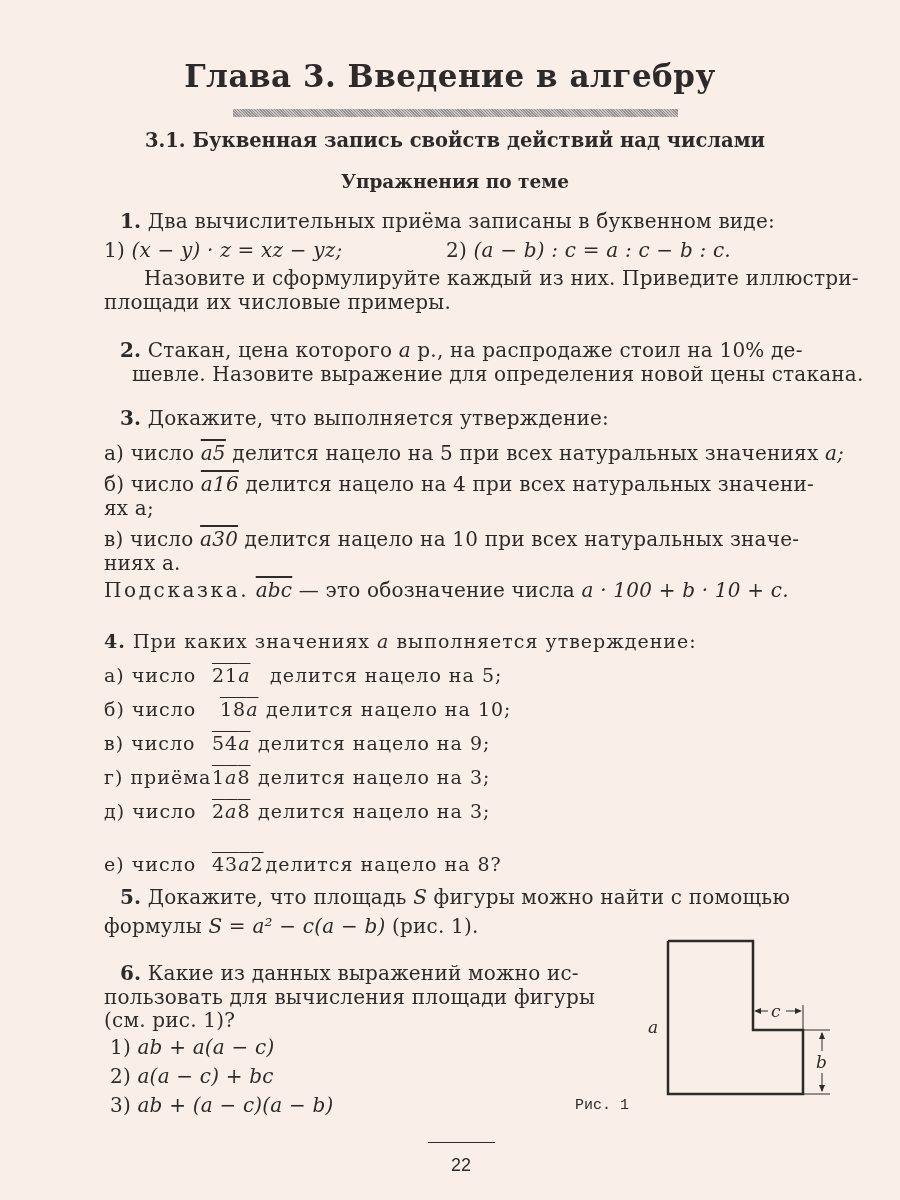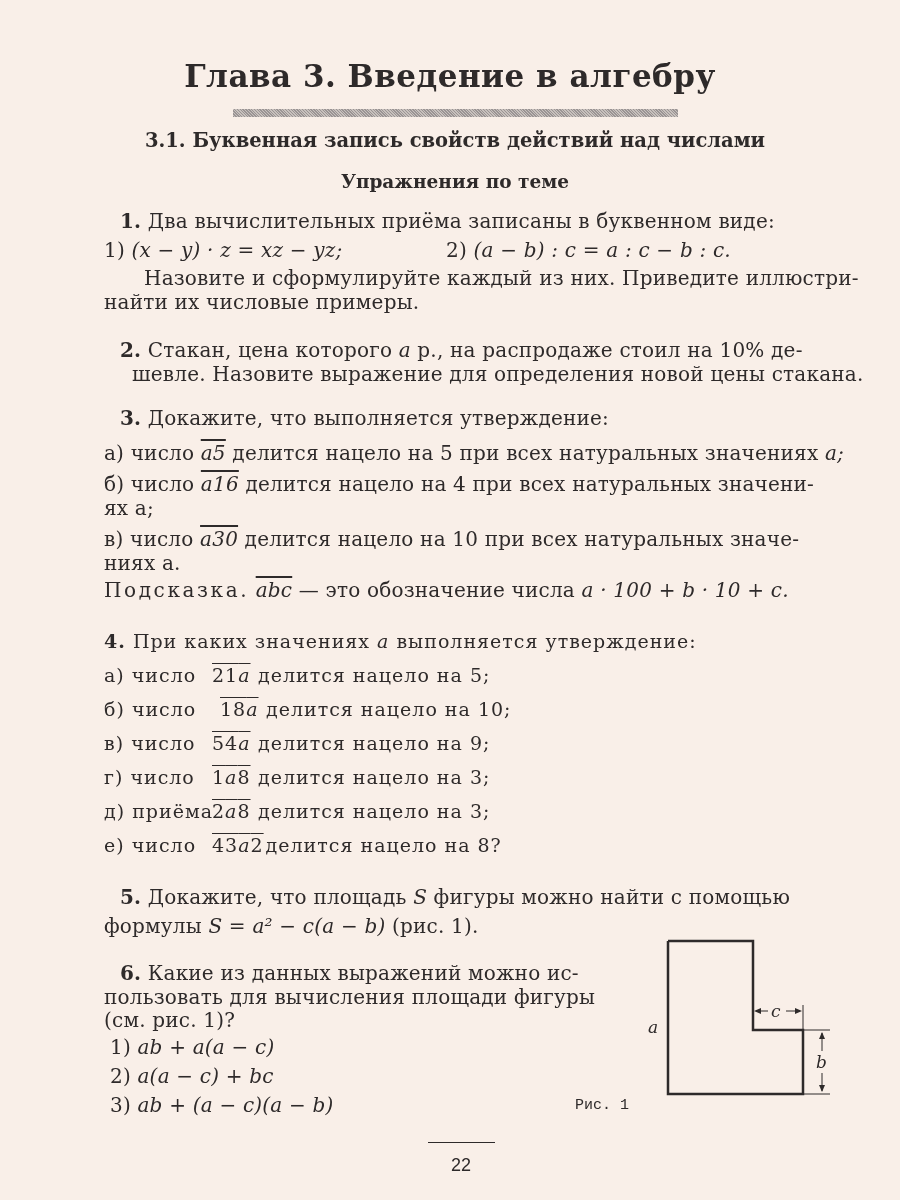--- a/index.html
+++ b/index.html
@@ -41,21 +41,21 @@
     <div class="abs t" style="left:120px;top:209px;">
       <span class="b">1.</span><span> Два вычислительных приёма записаны в буквенном виде:</span>
     </div>
     <div class="abs t" style="left:104px;top:238px;">
       <span>1) </span><i>(x − y) · z = xz − yz;</i>
     </div>
     <div class="abs t" style="left:446px;top:238px;">
       <span>2) </span><i>(a − b) : c = a : c − b : c.</i>
     </div>
     <div class="abs t" style="left:104px;top:266px;margin-left:40px;">Назовите и сформулируйте каждый из них. Приведите иллюстри-</div>
-    <div class="abs t" style="left:104px;top:290px;">найти их числовые примеры.</div>
+    <div class="abs t" style="left:104px;top:290px;">площади их числовые примеры.</div>
   </div>
 
   <div>
     <div class="abs t" style="left:120px;top:338px;">
       <span class="b">2.</span><span> Стакан, цена которого </span><i>a</i><span> р., на распродаже стоил на 10% де-</span>
     </div>
     <div class="abs t" style="left:104px;top:362px;margin-left:28px;">шевле. Назовите выражение для определения новой цены стакана.</div>
   </div>
 
   <div>
@@ -76,26 +76,26 @@
     <div class="abs t" style="left:104px;top:578px;">
       <span class="spaced">Подсказка.</span> <i class="ovl">abc</i><span> — это обозначение числа </span><i>a · 100 + b · 10 + c.</i>
     </div>
   </div>
 
   <div>
     <div class="abs t" style="left:104px;top:630px;font-size:19px;letter-spacing:1px;">
       <span class="b">4.</span><span> При каких значениях </span><i>a</i><span> выполняется утверждение:</span>
     </div>
     <div id="ex4-list">
-        <div class="abs t" style="left: 104px; top: 664px; font-size: 19px; letter-spacing: 1px;"><span style="display: inline-block; width: 108px;">а) число</span><span class="ovl" style="font-style: normal; display: inline-block; min-width: 44px;">21<i>a</i></span><span style="margin-left: 2px;">делится нацело на 5;</span></div>
+        <div class="abs t" style="left: 104px; top: 664px; font-size: 19px; letter-spacing: 1px;"><span style="display: inline-block; width: 108px;">а) число</span><span class="ovl" style="font-style: normal; display: inline-block; min-width: 44px;">21<i>a</i></span><span style="margin-left: 14px;">делится нацело на 5;</span></div>
         <div class="abs t" style="left: 104px; top: 698px; font-size: 19px; letter-spacing: 1px;"><span style="display: inline-block; width: 108px;">б) число</span><span class="ovl" style="font-style: normal; display: inline-block; min-width: 44px; margin-left: 8px;">18<i>a</i></span><span style="margin-left: 2px;">делится нацело на 10;</span></div>
         <div class="abs t" style="left: 104px; top: 732px; font-size: 19px; letter-spacing: 1px;"><span style="display: inline-block; width: 108px;">в) число</span><span class="ovl" style="font-style: normal; display: inline-block; min-width: 44px;">54<i>a</i></span><span style="margin-left: 2px;">делится нацело на 9;</span></div>
-        <div class="abs t" style="left: 104px; top: 766px; font-size: 19px; letter-spacing: 1px;"><span style="display: inline-block; width: 108px;">г) число</span><span class="ovl" style="font-style: normal; display: inline-block; min-width: 44px;">1<i>a</i>8</span><span style="margin-left: 2px;">делится нацело на 3;</span></div>
-        <div class="abs t" style="left: 104px; top: 800px; font-size: 19px; letter-spacing: 1px;"><span style="display: inline-block; width: 108px;">д) приёма</span><span class="ovl" style="font-style: normal; display: inline-block; min-width: 44px;">2<i>a</i>8</span><span style="margin-left: 2px;">делится нацело на 3;</span></div>
-        <div class="abs t" style="left: 104px; top: 834px; font-size: 19px; letter-spacing: 1px;"><span style="display: inline-block; width: 108px;">е) число</span><span class="ovl" style="font-style: normal; display: inline-block; min-width: 44px;">43<i>a</i>2</span><span style="margin-left: 2px;">делится нацело на 8?</span></div>
+        <div class="abs t" style="left: 104px; top: 766px; font-size: 19px; letter-spacing: 1px;"><span style="display: inline-block; width: 108px;">г) приёма</span><span class="ovl" style="font-style: normal; display: inline-block; min-width: 44px;">1<i>a</i>8</span><span style="margin-left: 2px;">делится нацело на 3;</span></div>
+        <div class="abs t" style="left: 104px; top: 800px; font-size: 19px; letter-spacing: 1px;"><span style="display: inline-block; width: 108px;">д) число</span><span class="ovl" style="font-style: normal; display: inline-block; min-width: 44px;">2<i>a</i>8</span><span style="margin-left: 2px;">делится нацело на 3;</span></div>
+        <div class="abs t" style="left: 104px; top: 834px; font-size: 19px; letter-spacing: 1px;"><span style="display: inline-block; width: 108px;">е) число</span><span class="ovl" style="font-style: normal; display: inline-block; min-width: 44px; margin-top: 19px;">43<i>a</i>2</span><span style="margin-left: 2px;">делится нацело на 8?</span></div>
       </div>
   </div>
 
   <div>
     <div class="abs t" style="left:120px;top:885px;">
       <span class="b">5.</span><span> Докажите, что площадь </span><i>S</i><span> фигуры можно найти с помощью</span>
     </div>
     <div class="abs t" style="left:104px;top:914px;">
       <span>формулы </span><i>S = a² − c(a − b)</i><span> (рис. 1).</span>
     </div>

